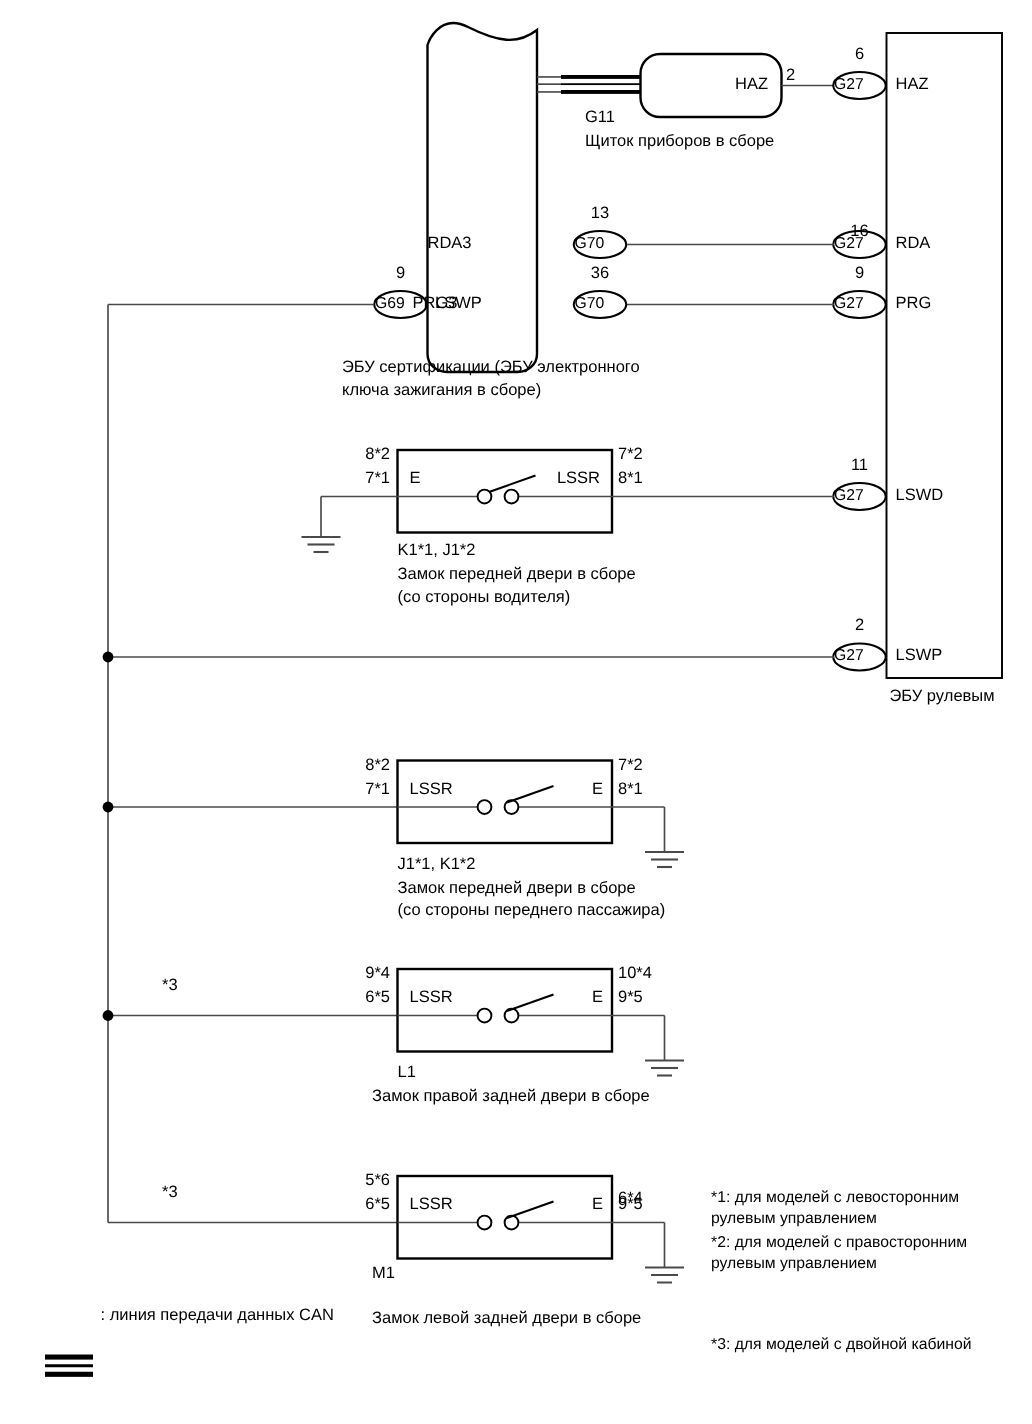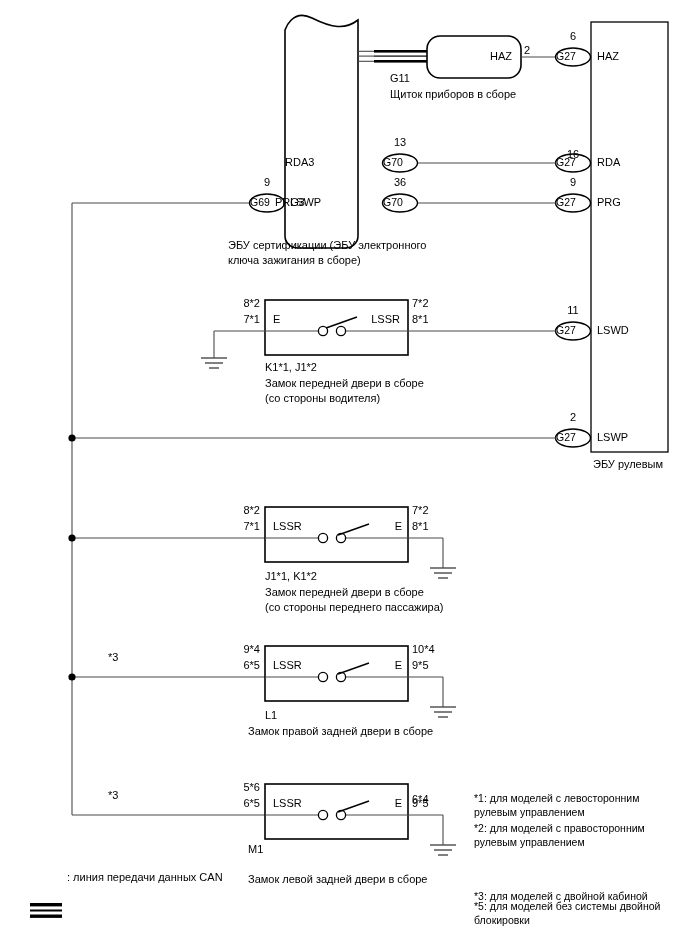--- a/index.html
+++ b/index.html
@@ -279,17 +279,16 @@
   <div class="lbl" style="left:273px; top:797px;">LSSR</div>
   <div class="lbl rt" style="left:350px; top:797px; width:52px;">E</div>
   <div class="lbl" style="left:412px; top:781px;margin-top:12px;">6*4</div>
   <div class="lbl" style="left:412px; top:797px;">9*5</div>
   <div class="lbl" style="left:248px; top:843px;">M1</div>
   <div class="lbl cap" style="left:248px; top:853px;margin-top:20px;">Замок левой задней двери в сборе</div>
 
   <div class="lbl note" style="left:474px; top:792px; width:196px;">*1: для моделей с левосторонним рулевым управлением</div>
   <div class="lbl note" style="left:474px; top:822px; width:196px;">*2: для моделей с правосторонним рулевым управлением</div>
   <div class="lbl note" style="left:474px; top:890px; width:200px;">*3: для моделей с двойной кабиной</div>
-  <div class="lbl note" style="left:474px; top:900px; width:200px;">*5: для моделей без системы двойной блокировки</div>
 
   <div class="lbl cap" style="left:67px; top:871px;">: линия передачи данных CAN</div>
 
 </div>
 
 </body></html>

